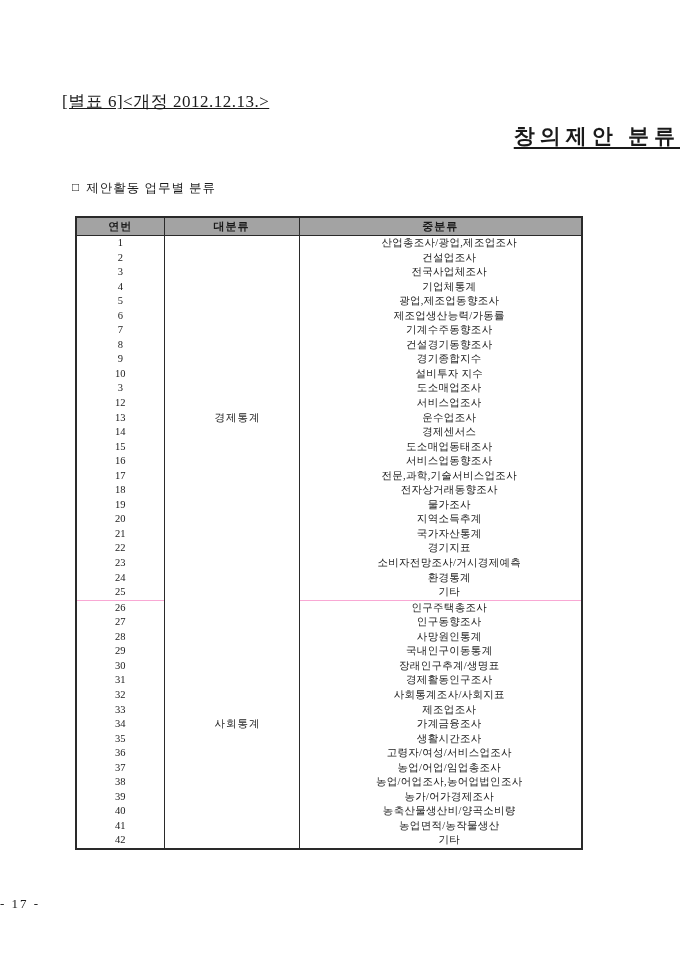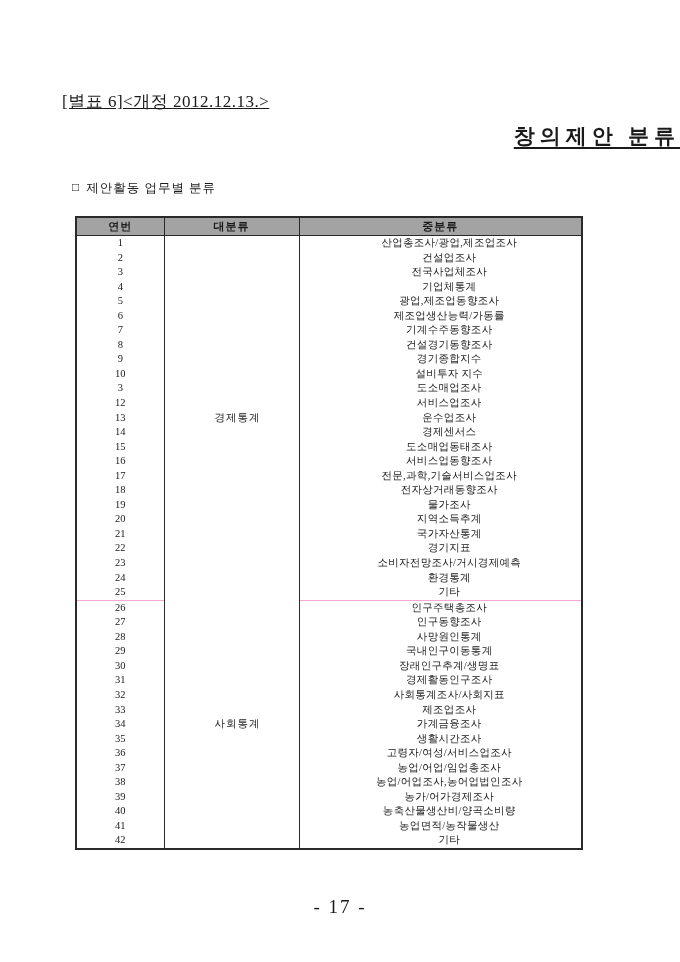--- a/index.html
+++ b/index.html
@@ -102,22 +102,21 @@
     letter-spacing: 0.3px;
   }
   table.class-table tbody tr.group-end td {
     border-bottom: 1px solid #f9a8d4;
   }
   .page-number {
     position: absolute;
     left: 0;
     top: 896px;
     width: 100%;
-    text-align: center;
-    font-size: 19px;
+    font-size: 13px;
     letter-spacing: 2px;
   }
 </style>
 </head>
 <body>
 
 <div class="page">
 
   <div class="header-note">[별표 6]&lt;개정 2012.12.13.&gt;</div>
 

